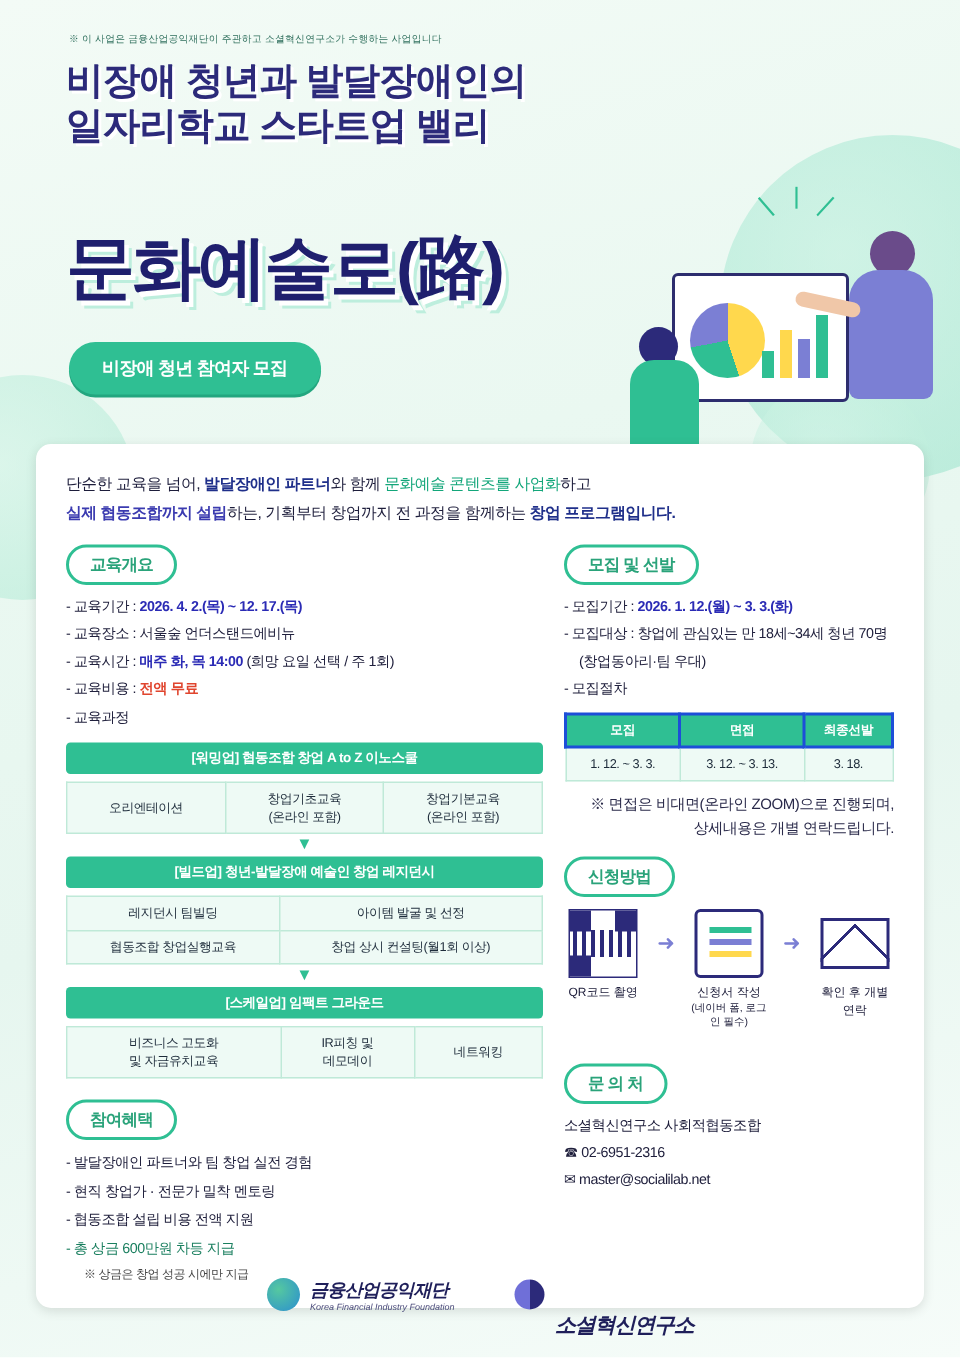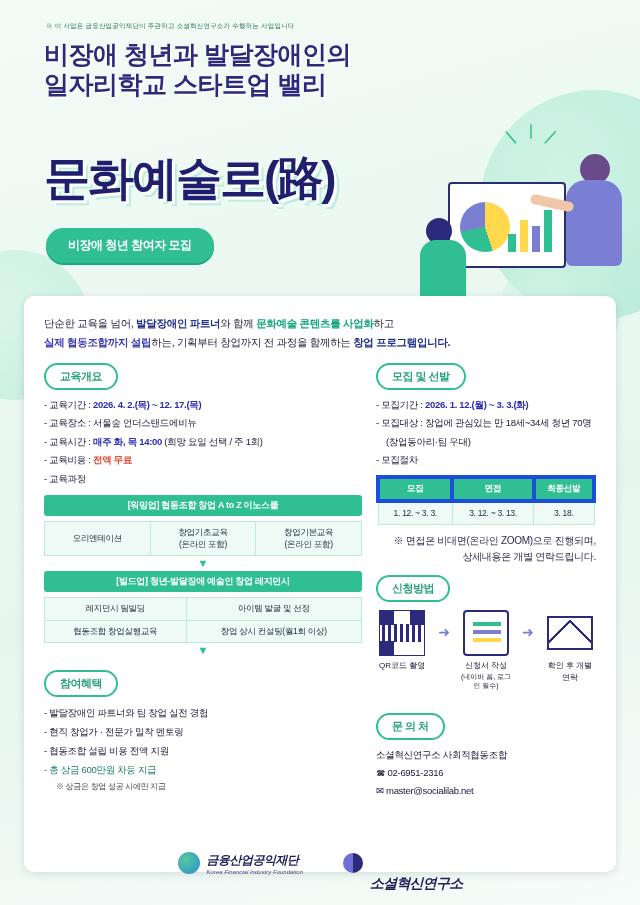--- a/index.html
+++ b/index.html
@@ -89,21 +89,21 @@
   
   .card {
     position:absolute; left:24px; top:296px; width:592px; height:576px;
     background:#ffffff; border-radius:10px;
     box-shadow:0 2px 8px rgba(0,0,0,.12);
     padding:18px 20px;
   }
 
   .intro { font-size:10.5px; color:#1d1d3b; line-height:1.85; letter-spacing:-.3px; }
   .intro b { color:#1f2f8a; }
-  .intro .mint { color:#13a67a; font-weight:bold; }
+  .intro .mint { color:#13a67a; font-weight:normal; }
   .intro .purple { color:#3b3bb0; font-weight:bold; }
 
   .section-pill {
     display:inline-block; background:#2fbf93; color:#fff;
     font-size:11px; font-weight:bold; padding:4px 14px; border-radius:14px;
     letter-spacing:-.5px;
   }
   .section-pill.outline {
     background:#ffffff; color:#2aa37a; border:2px solid #2fbf93;
   }
@@ -114,21 +114,21 @@
 
   .kv { font-size:9.5px; color:#20203d; line-height:1.95; letter-spacing:-.3px; }
   .kv .hl { color:#2b2bb5; font-weight:bold; }
   .kv .red { color:#e0452e; font-weight:bold; }
   .kv .sub { display:block; padding-left:10px; }
 
   
   .tbl { width:100%; border-collapse:collapse; margin-top:5px; }
   .tbl th {
     background:#2fbf93; color:#fff; font-size:8.5px; font-weight:bold;
-    padding:4px 2px; border:4px solid #1d4ed8; letter-spacing:-.3px;
+    padding:4px 2px; border:2px solid #1d4ed8; letter-spacing:-.3px;
   }
   .tbl td {
     background:#eefaf5; color:#1d2b3a; font-size:8.5px; text-align:center;
     padding:5px 3px; border:1px solid #bfe9d8; letter-spacing:-.3px; line-height:1.35;
   }
   .tbl-title {
     background:#2fbf93; color:#fff; font-size:9px; font-weight:bold;
     text-align:center; padding:4px; border-radius:3px; letter-spacing:-.3px;
   }
   .tbl-wrap { margin-top:7px; }
@@ -283,20 +283,32 @@
             <tr>
               <td>협동조합 창업실행교육</td>
               <td>창업 상시 컨설팅(월1회 이상)</td>
             </tr>
           </tbody>
             </table>
         </div>
         <div class="arrow-down">▼</div>
 
         
+        <div>
+          <div class="tbl-title">[스케일업] 임팩트 그라운드</div>
+          <table class="tbl">
+            <tbody>
+                <tr>
+              <td>비즈니스 고도화<br>및 자금유치교육</td>
+              <td>IR피칭 및<br>데모데이</td>
+              <td>네트워킹</td>
+            </tr>
+          </tbody>
+            </table>
+        </div>
 
         
         <div style="margin-top:14px;">
           <div class="section-pill outline">참여혜택</div>
           <div class="benefit-list">
             <div>- 발달장애인 파트너와 팀 창업 실전 경험</div>
             <div>- 현직 창업가 · 전문가 밀착 멘토링</div>
             <div>- 협동조합 설립 비용 전액 지원</div>
             <div class="strong">- 총 상금 600만원 차등 지급</div>
             <div class="tiny">※ 상금은 창업 성공 시에만 지급</div>

